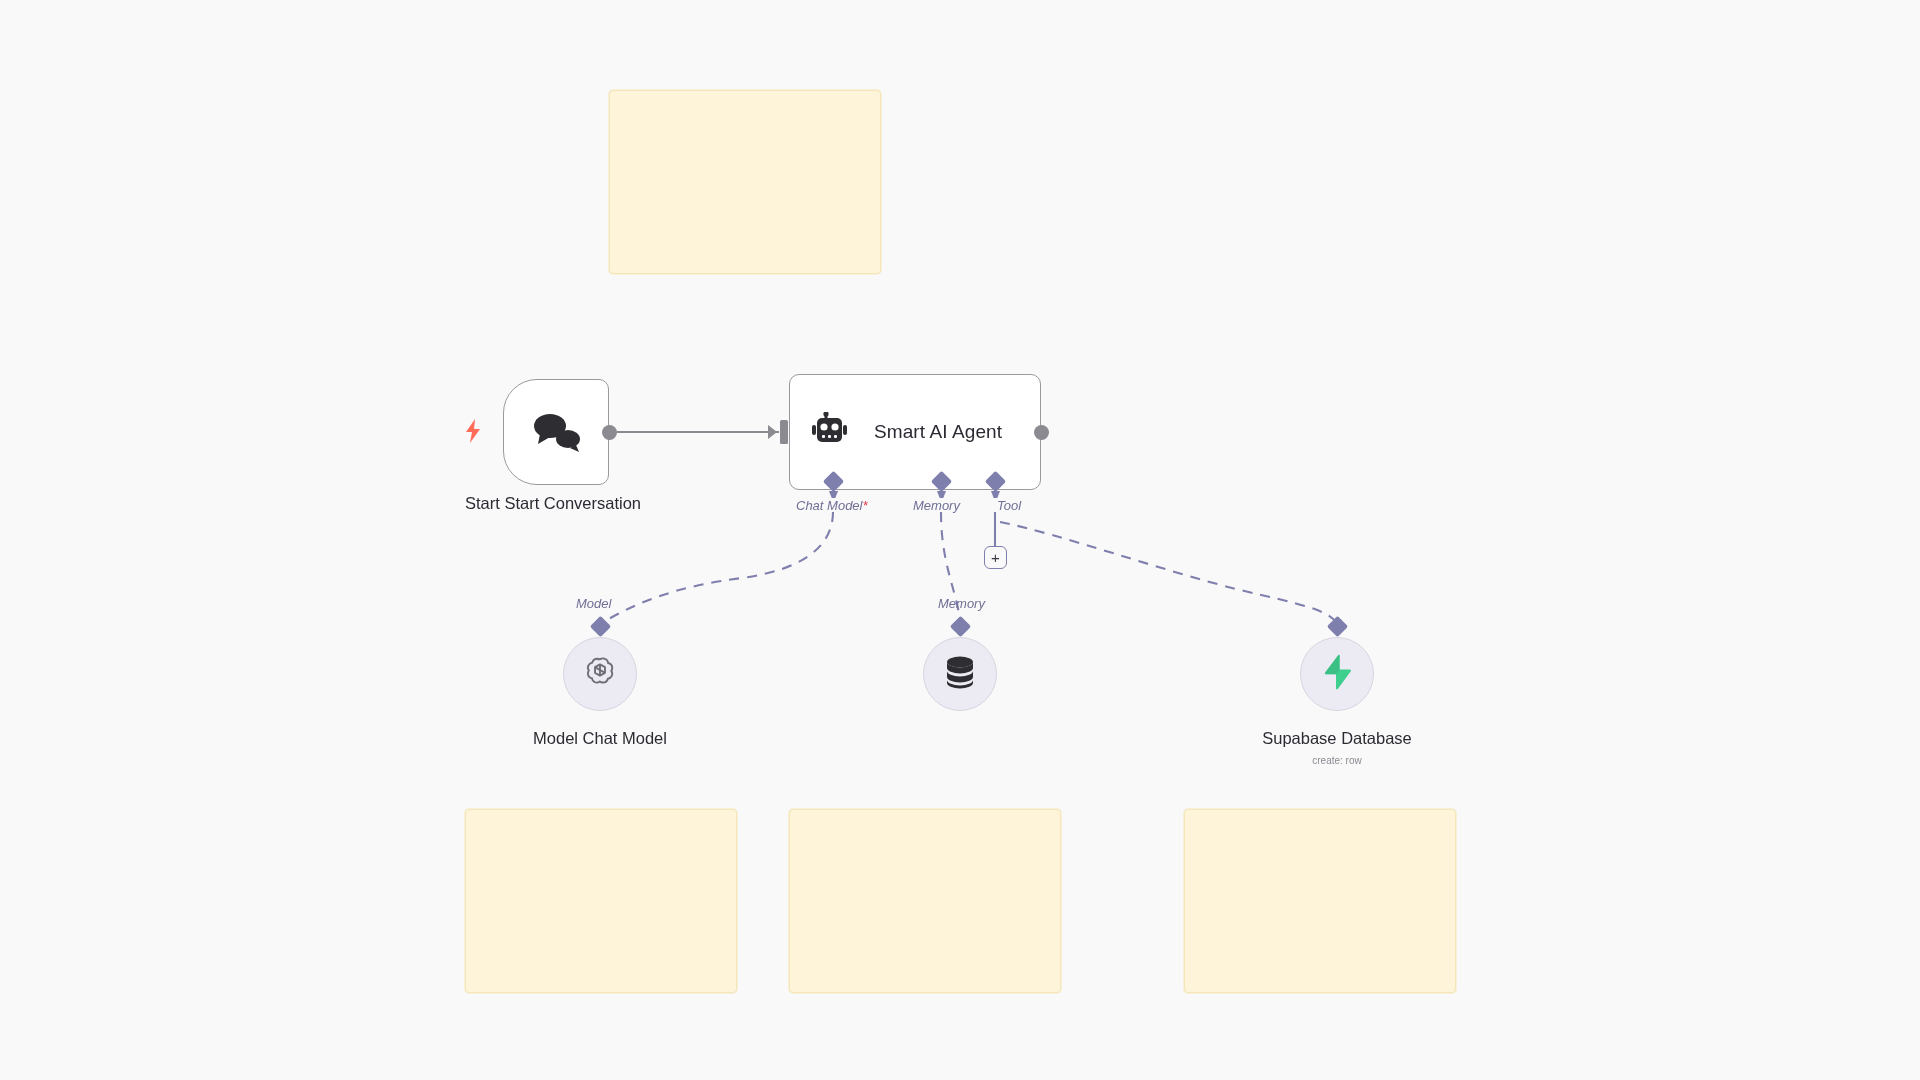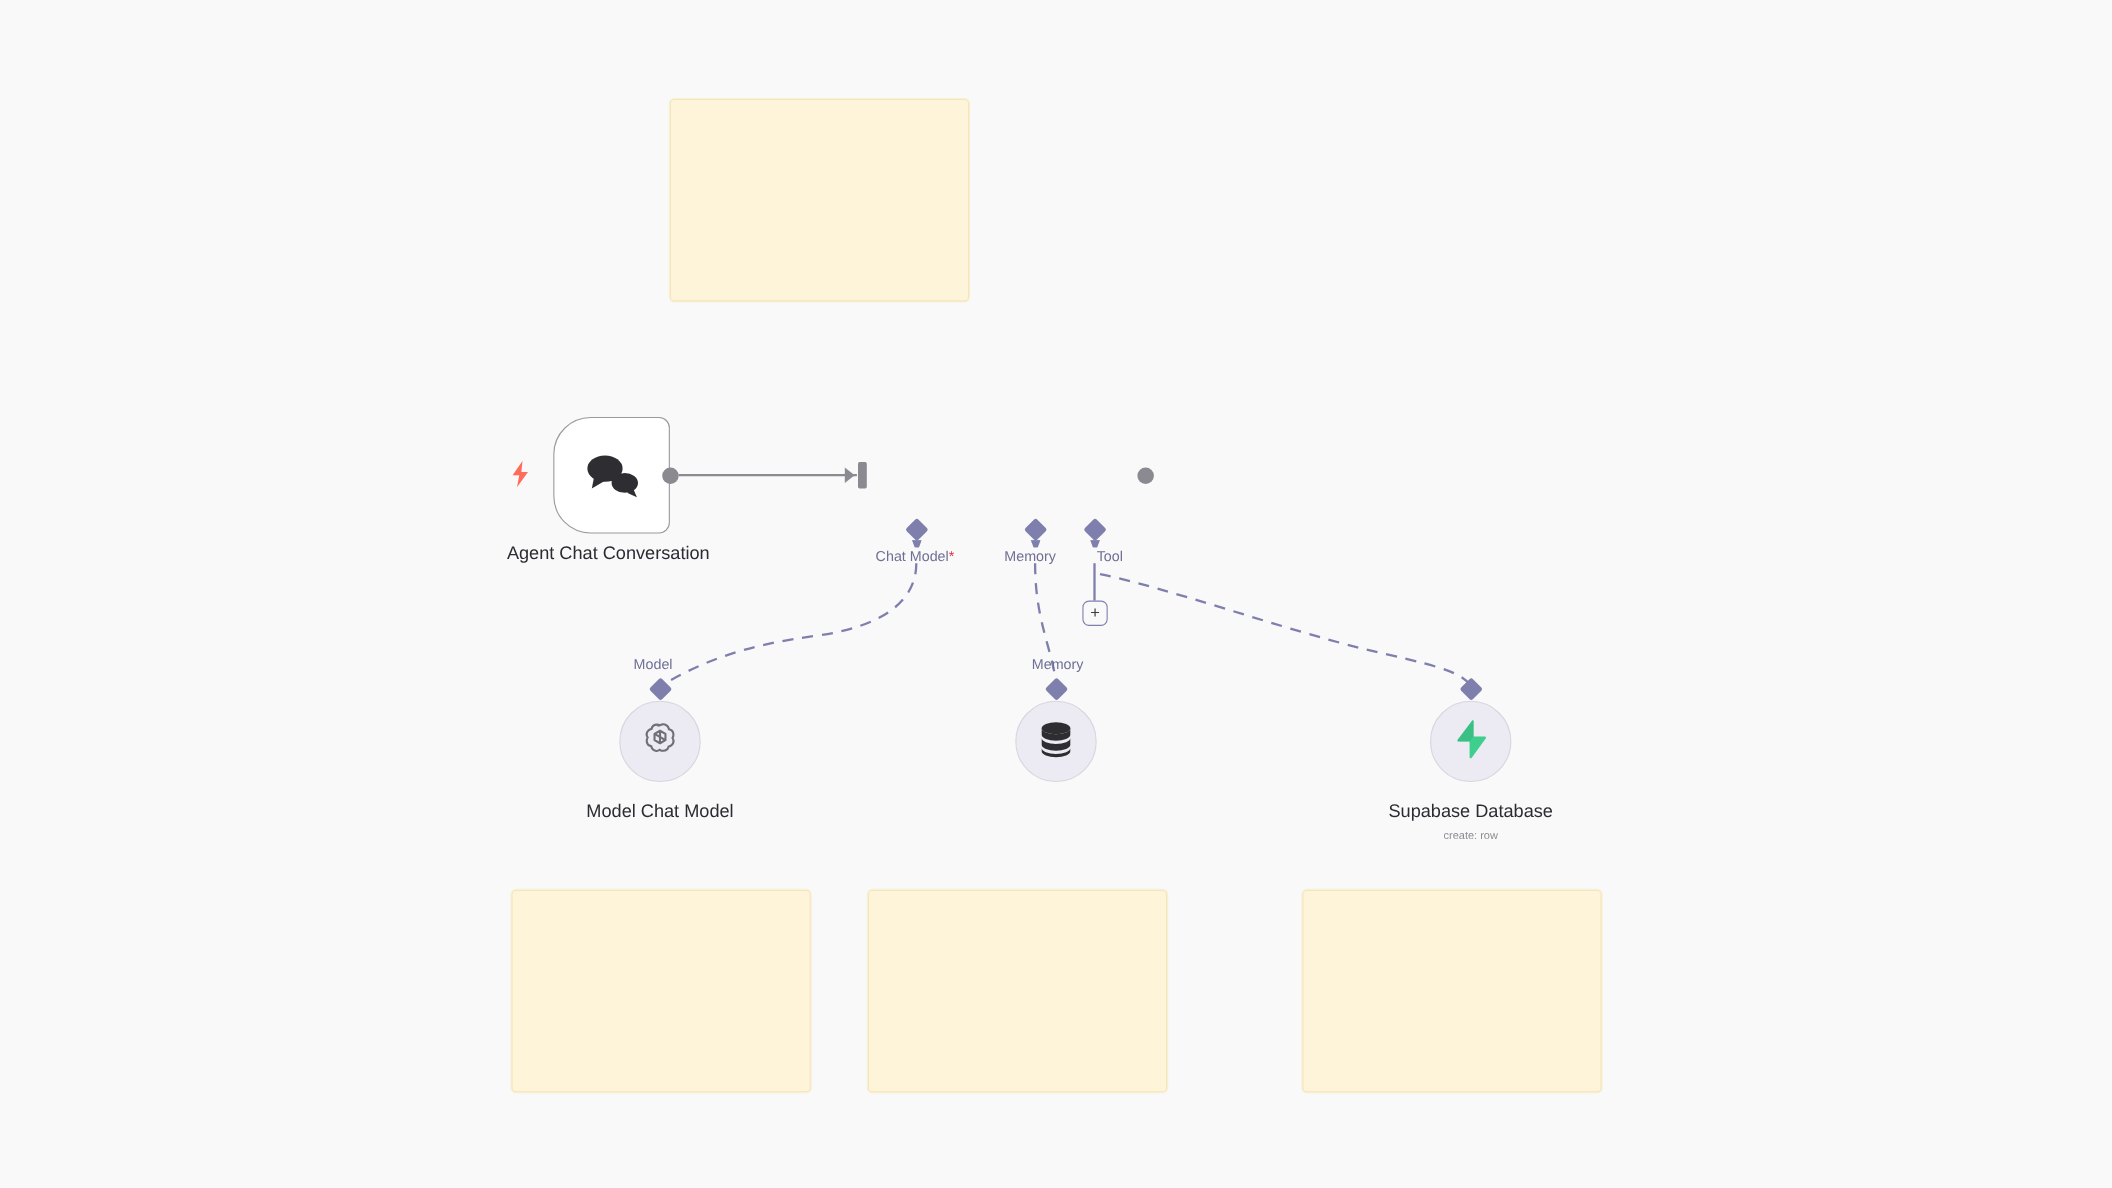--- a/index.html
+++ b/index.html
@@ -118,20 +118,21 @@
     height: 7px;
     background: #7f7fae;
     clip-path: polygon(0 0, 100% 0, 70% 100%, 30% 100%);
   }
 
   .port-label {
     position: absolute;
     font-size: 13px;
     color: #6f6f96;
     white-space: nowrap;
+    font-style: italic;
   }
   .port-label .req { color: #e0384a; font-size: 13px; }
 
   
   .sub-node {
     position: absolute;
     width: 74px;
     height: 74px;
     border-radius: 50%;
     background: #eceaf2;
@@ -208,25 +209,42 @@
     <span class="trigger-icon">
       <svg width="52" height="42" viewBox="0 0 52 42">
         <ellipse cx="20" cy="15" rx="16" ry="12" fill="#2e2e32"></ellipse>
         <path d="M10 23 L8 33 L20 26 Z" fill="#2e2e32"></path>
         <ellipse cx="38" cy="28" rx="12" ry="9" fill="#2e2e32"></ellipse>
         <path d="M46 34 L49 41 L40 37 Z" fill="#2e2e32"></path>
       </svg>
     </span>
   </div>
   <div class="port-circle" style="left:602px; top:425px;"></div>
-  <div class="node-caption" style="left:378px; top:492px; width:350px;">Agent Chat Conversation</div>
+  <div class="node-caption" style="left:378px; top:492px; width:350px;">Start Start Conversation</div>
 
   <div class="port-arrow" style="left:768px; top:425px;"></div>
   <div class="port-inbar" style="left:780px; top:420px;"></div>
 
+  <div class="agent-node" style="left:789px; top:374px; width:252px; height:116px;">
+    <span>
+      <svg width="40" height="36" viewBox="0 0 40 36">
+        <rect x="12.5" y="0" width="3" height="6" fill="#2e2e32"></rect>
+        <circle cx="14" cy="2" r="2.6" fill="#2e2e32"></circle>
+        <rect x="5" y="6" width="25" height="24" rx="5" fill="#2e2e32"></rect>
+        <rect x="0" y="13" width="4" height="10" rx="2" fill="#2e2e32"></rect>
+        <rect x="31" y="13" width="4" height="10" rx="2" fill="#2e2e32"></rect>
+        <circle cx="12" cy="15" r="3.6" fill="#ffffff"></circle>
+        <circle cx="23" cy="15" r="3.6" fill="#ffffff"></circle>
+        <rect x="10" y="23" width="3" height="3" rx="1" fill="#ffffff"></rect>
+        <rect x="16" y="23" width="3" height="3" rx="1" fill="#ffffff"></rect>
+        <rect x="22" y="23" width="3" height="3" rx="1" fill="#ffffff"></rect>
+      </svg>
+    </span>
+    <span class="agent-label">Smart AI Agent</span>
+  </div>
   <div class="port-circle" style="left:1034px; top:425px;"></div>
 
   <div class="diamond" style="left:826px; top:474px;"></div>
   <div class="diamond-stem" style="left:829px; top:491px;"></div>
   <div class="port-label" style="left:796px; top:498px;"><span>Chat Model</span><span class="req">*</span></div>
 
   <div class="diamond" style="left:934px; top:474px;"></div>
   <div class="diamond-stem" style="left:937px; top:491px;"></div>
   <div class="port-label" style="left:913px; top:498px;">Memory</div>
 

